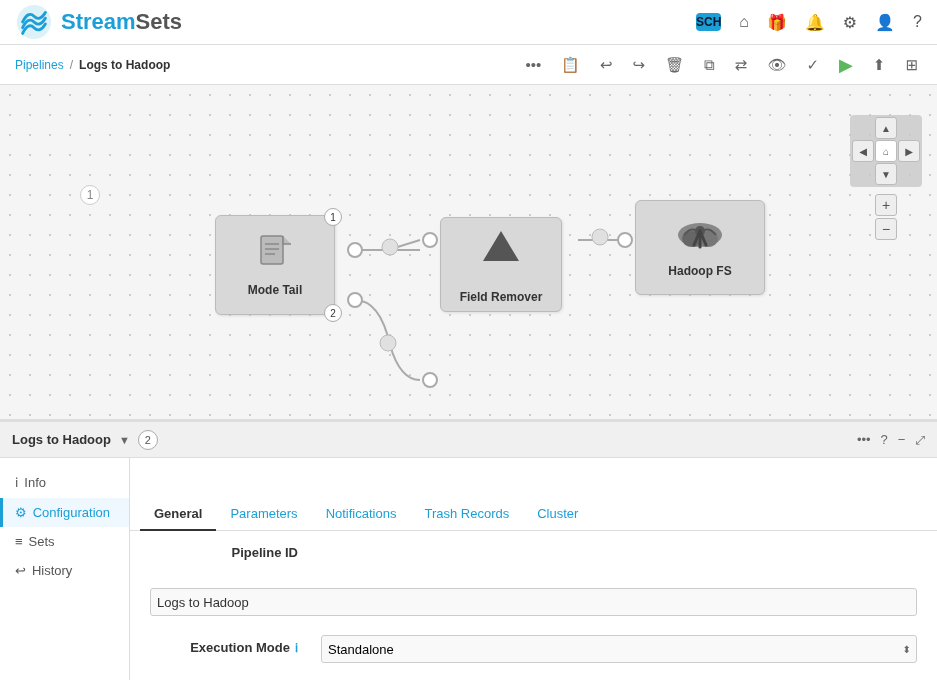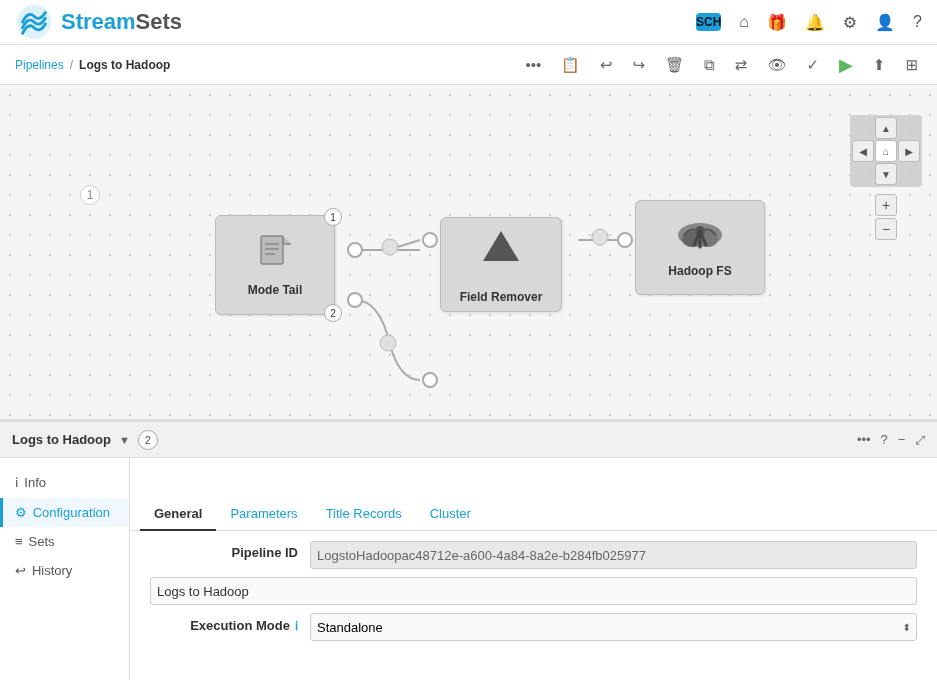--- a/index.html
+++ b/index.html
@@ -318,22 +318,23 @@
     }
     .tab-item.blue { color: #1c9fd6; }
 
     
     .form-area {
       padding: 10px 20px;
     }
     .form-row {
       display: flex;
       align-items: flex-start;
-      margin-bottom: 8px;
+      margin-bottom: 19px;
       min-height: 28px;
+      gap: 11px;
     }
     .form-label {
       width: 160px;
       text-align: right;
       padding-right: 12px;
       font-size: 13px;
       font-weight: bold;
       color: #333;
       padding-top: 4px;
       flex-shrink: 0;
@@ -565,29 +566,29 @@
         <span class="side-nav-icon">↩</span>
         <span>History</span>
       </div>
     </div>
 
     <div class="main-content">
 
       <div class="tabs-bar">
         <div class="tab-item active">General</div>
         <div class="tab-item blue">Parameters</div>
-        <div class="tab-item blue">Title Records</div>
+        <div class="tab-item blue">Notifications</div>
+        <div class="tab-item blue">Trash Records</div>
         <div class="tab-item blue">Cluster</div>
       </div>
 
       <div class="form-area">
 
         <div class="form-row">
           <div class="form-label">Pipeline ID</div>
-          <input class="form-input readonly" type="text" readonly="" value="LogstoHadoopac48712e-a600-4a84-8a2e-b284fb025977" style="">
         </div>
 
         <div class="form-row">
           <input class="form-input" type="text" value="Logs to Hadoop" style="">
         </div>
 
 
 
         <div class="form-row">
           <div class="form-label label-with-info">

